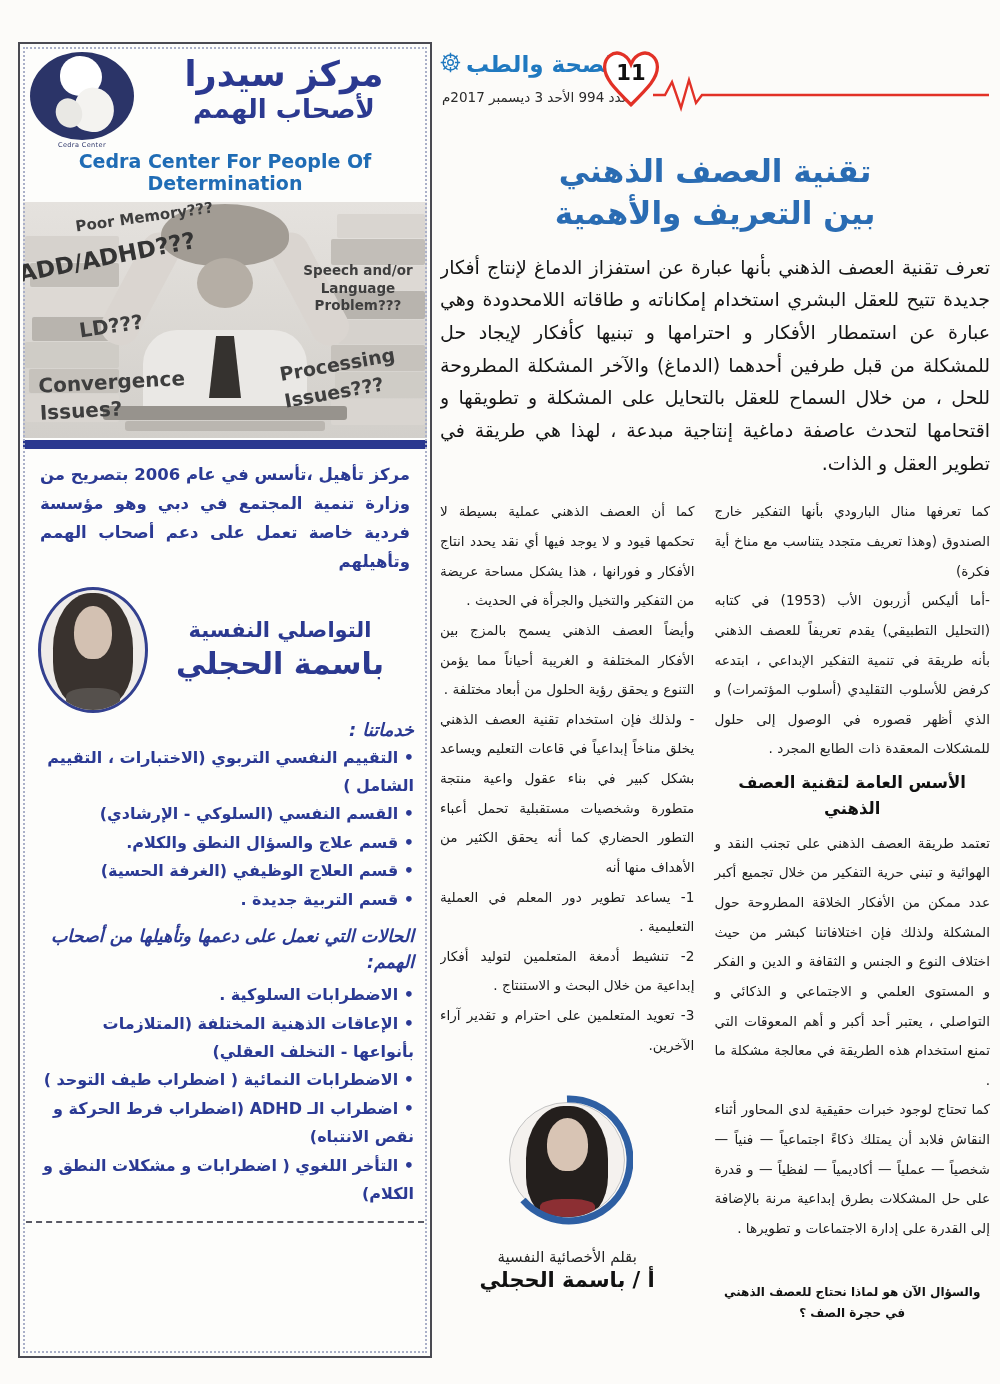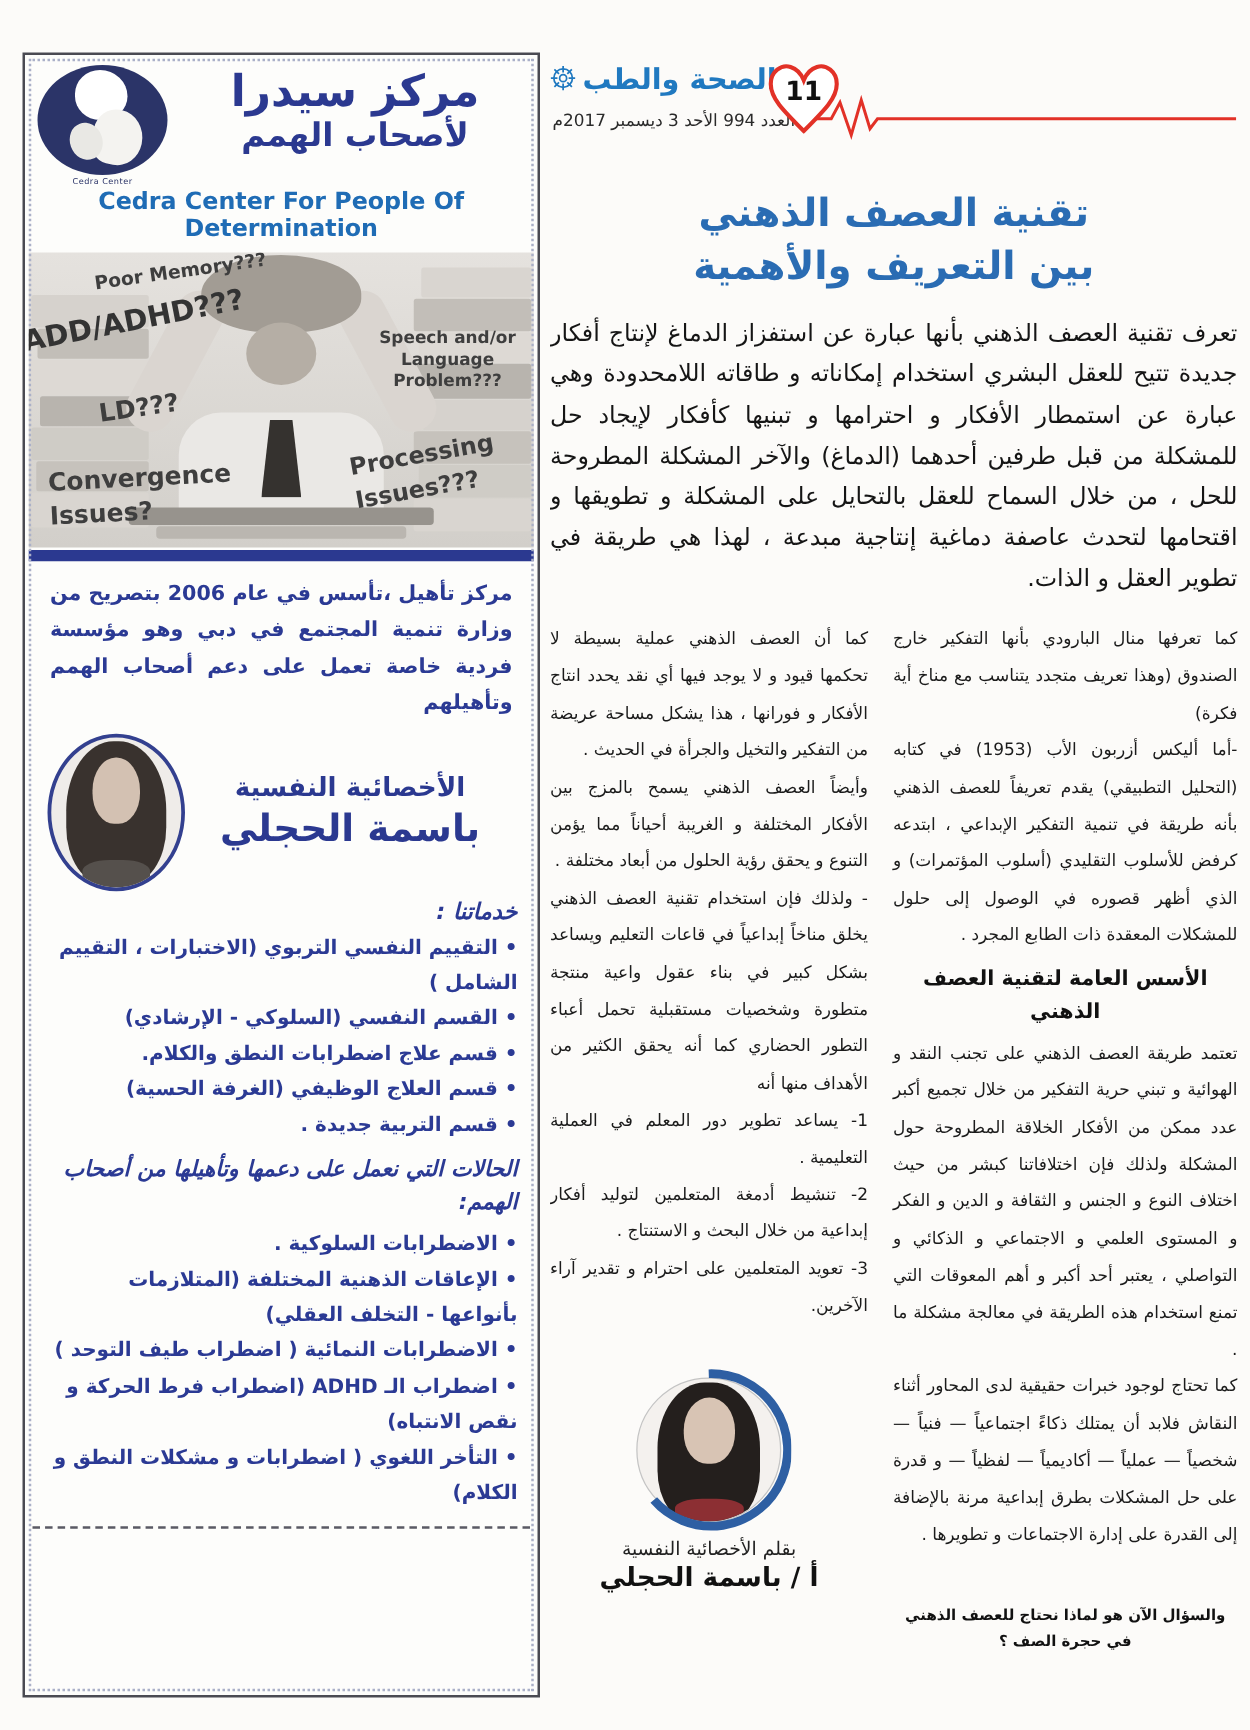--- a/index.html
+++ b/index.html
@@ -73,40 +73,40 @@
   .ad-contact { text-align:center; color:#2b3990; font-weight:bold; margin-top:10px; }
   .c-tel { font-size:23px; }
   .c-line { font-size:19px; line-height:1.4; }
 
   
   .article { position:absolute; left:440px; top:45px; width:550px; height:1330px; overflow:hidden; }
   .news-header { position:relative; height:78px; }
   .paper-logo { position:absolute; left:0; top:6px; display:flex; align-items:center; gap:5px; }
   .paper-name { color:#2079c0; font-weight:bold; font-size:23px; direction:rtl; }
   .issue-line { position:absolute; left:2px; top:44px; font-size:13.5px; color:#2a2a2a; direction:rtl; }
-  .heart { position:absolute; left:170px; top:2px; }
+  .heart { position:absolute; left:158px; top:2px; }
   .ekg { position:absolute; left:213px; top:30px; }
 
   .article-title { text-align:center; color:#2a6cb3; font-weight:bold; font-size:31px; line-height:1.35; direction:rtl; margin-top:28px; }
   .intro { direction:rtl; text-align:justify; font-size:19px; line-height:1.72; margin-top:16px; color:#151515; }
 
   .cols { display:flex; direction:rtl; gap:20px; margin-top:18px; }
   .col-r { width:52%; }
   .col-l { width:48%; }
   .bp { direction:rtl; text-align:justify; font-size:13.6px; line-height:2.18; color:#1b1b1b; }
   .bh { direction:rtl; text-align:center; font-weight:bold; font-size:16.5px; line-height:1.6; margin:6px 0; color:#111; }
   .q-heading { margin-top:38px; font-size:12px; line-height:1.75; }
 
   .author-block { margin-top:34px; text-align:center; }
   .author-photo { position:relative; width:132px; height:132px; margin:0 auto; }
   .author-photo .ph { position:absolute; left:8px; top:8px; width:116px; height:116px; border-radius:50%; background:#f4f1ee; border:1px solid #c4c4c4; overflow:hidden; }
   .author-photo .hair { position:absolute; left:14%; top:2%; width:72%; height:100%; background:#241f1d; border-radius:46% 46% 38% 38%; }
   .author-photo .face { position:absolute; left:32%; top:13%; width:36%; height:46%; background:#d8c4b4; border-radius:50% 50% 46% 46%; }
   .author-photo .body { position:absolute; left:26%; bottom:0; width:48%; height:16%; background:#8c2f33; border-radius:40% 40% 0 0; }
-  .byline-role { direction:rtl; font-size:15px; color:#222; margin-top:4px; }
+  .byline-role { direction:rtl; font-size:15px; color:#222; margin-top:22px; }
   .byline-name { direction:rtl; font-size:21px; font-weight:bold; color:#111; margin-top:2px; }
 </style>
 </head>
 <body>
 
 <div class="page">
 
   <div class="ad">
     <div class="ad-header">
       <div class="ad-logo-wrap">
@@ -165,30 +165,30 @@
 
     <div class="ad-about">مركز تأهيل ،تأسس في عام 2006 بتصريح من وزارة تنمية المجتمع في دبي وهو مؤسسة فردية خاصة تعمل على دعم أصحاب الهمم وتأهيلهم</div>
 
     <div class="spec-row">
       <div class="spec-photo">
         <div class="hair"></div>
           <div class="face"></div>
           <div class="body"></div>
       </div>
       <div class="spec-text">
-        <div class="spec-role">الأخصائية النفسية</div>
+        <div class="spec-role">التواصلي النفسية</div>
         <div class="spec-name">باسمة الحجلي</div>
       </div>
     </div>
 
     <div class="ad-list">
       <div class="ad-list-heading">خدماتنا :</div>
       <div class="ad-li">التقييم النفسي التربوي (الاختبارات ، التقييم الشامل )</div>
       <div class="ad-li">القسم النفسي (السلوكي - الإرشادي)</div>
-      <div class="ad-li">قسم علاج اضطرابات النطق والكلام.</div>
+      <div class="ad-li">قسم علاج والسؤال النطق والكلام.</div>
       <div class="ad-li">قسم العلاج الوظيفي (الغرفة الحسية)</div>
       <div class="ad-li">قسم التربية جديدة .</div>
     </div>
 
     <div class="ad-list">
       <div class="cases-heading">الحالات التي نعمل على دعمها وتأهيلها من أصحاب الهمم:</div>
       <div class="ad-li">الاضطرابات السلوكية .</div>
       <div class="ad-li">الإعاقات الذهنية المختلفة (المتلازمات بأنواعها - التخلف العقلي)</div>
       <div class="ad-li">الاضطرابات النمائية ( اضطراب طيف التوحد )</div>
       <div class="ad-li">اضطراب الـ ADHD (اضطراب فرط الحركة و نقص الانتباه)</div>

